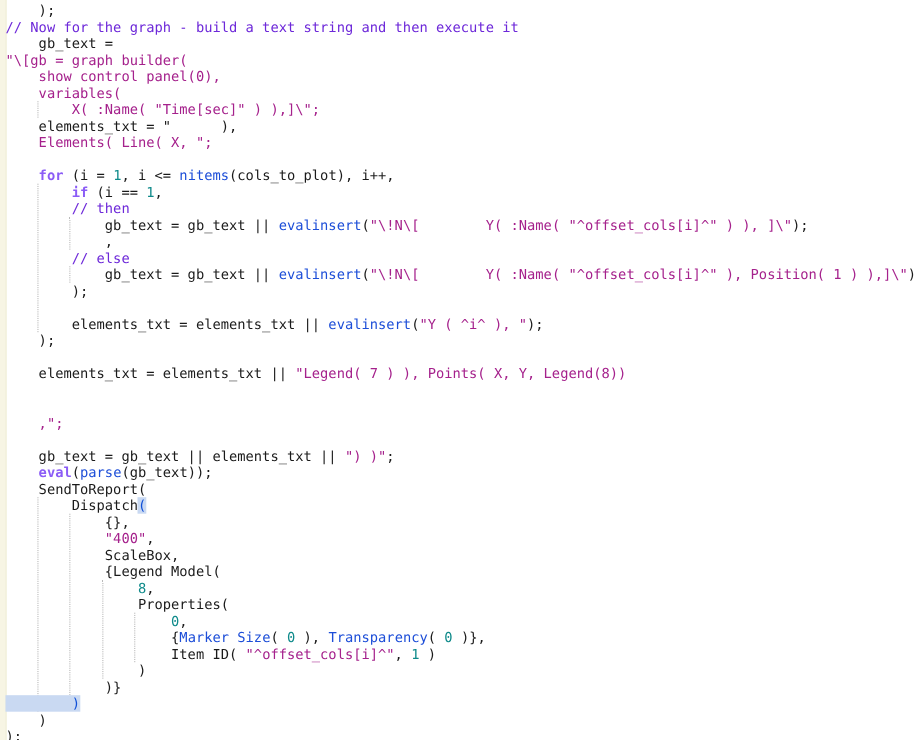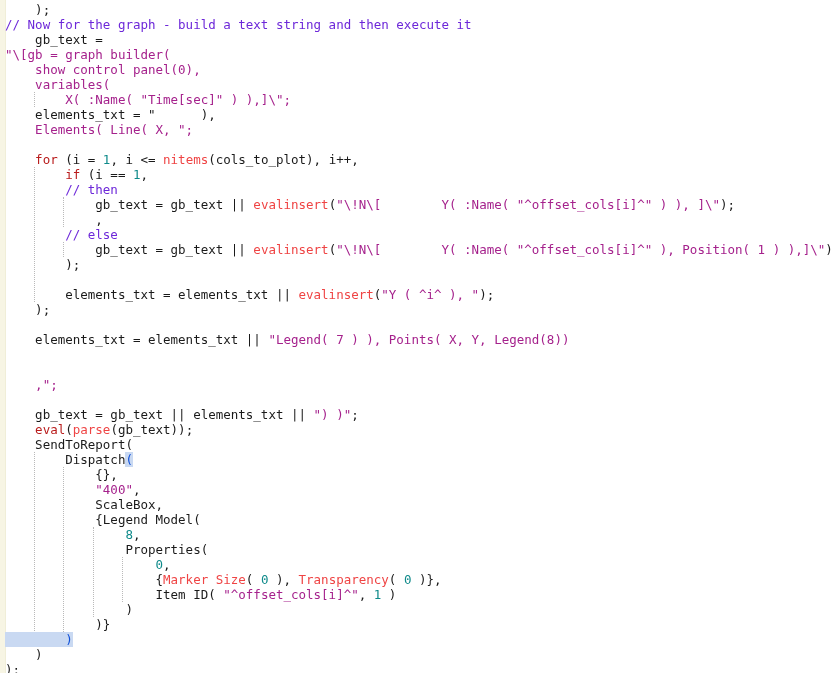--- a/index.html
+++ b/index.html
@@ -50,22 +50,22 @@
     white-space: pre;
     color: #1a1a1a;
     tab-size: 4;
   }
   .line {
     height: 15px;
     white-space: pre;
   }
   .cmt { color: #6d28d9; }
   .str { color: #a5218c; }
-  .kw  { color: #b91c1c; }
-  .fn  { color: #ef4444; }
+  .kw  { color: #8b5cf6; font-weight: bold; }
+  .fn  { color: #1d4ed8; }
   .num { color: #0e8a8a; }
   .pl  { color: #1a1a1a; }
   .brk {
     background: #c9d9f2;
     color: #0f4fd8;
   }
 </style>
 </head>
 <body>
 

